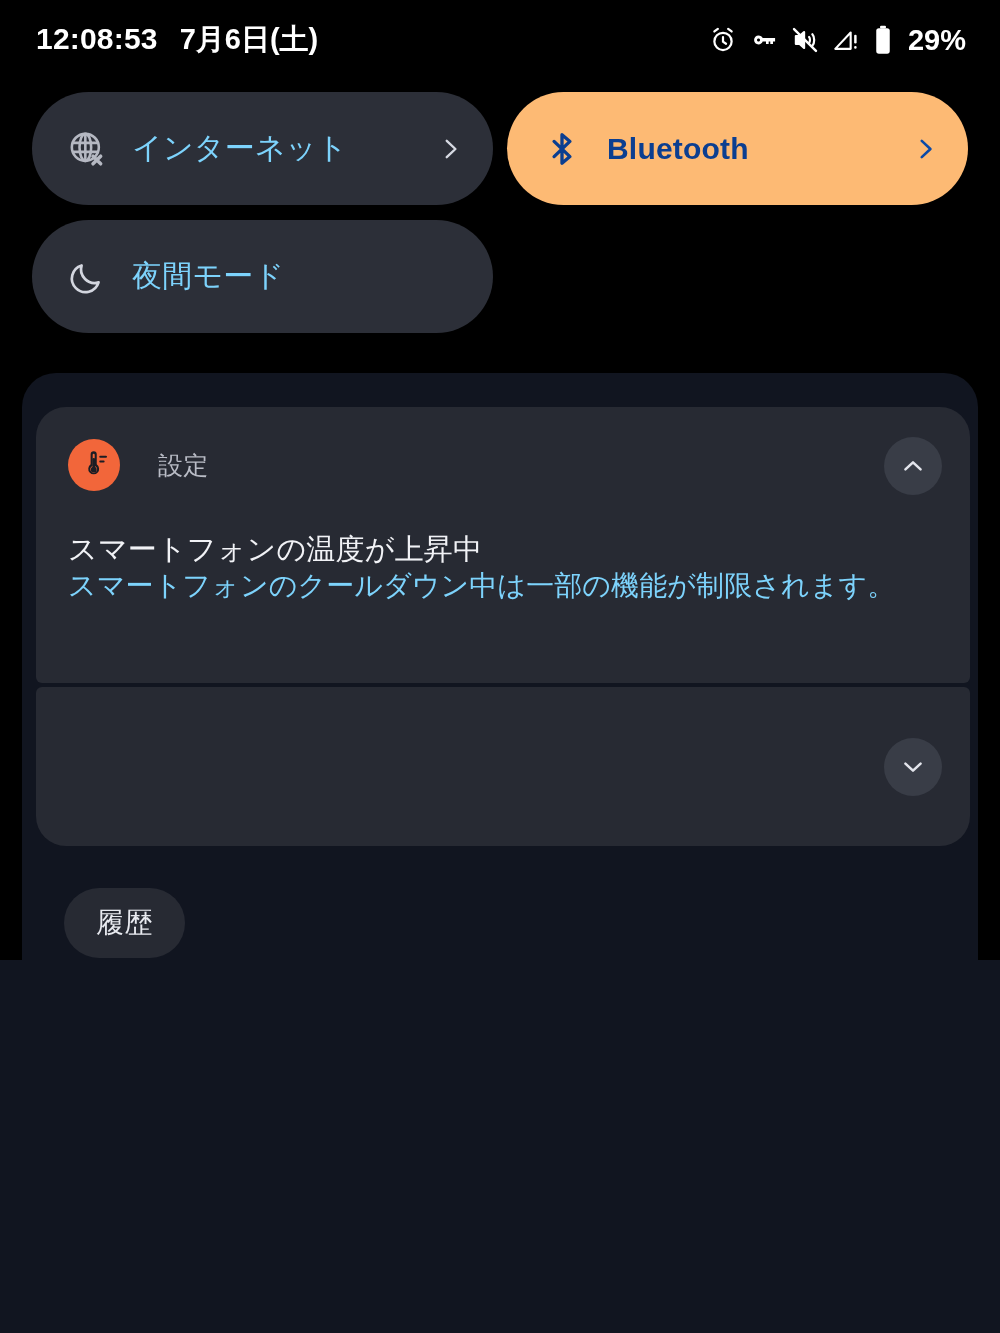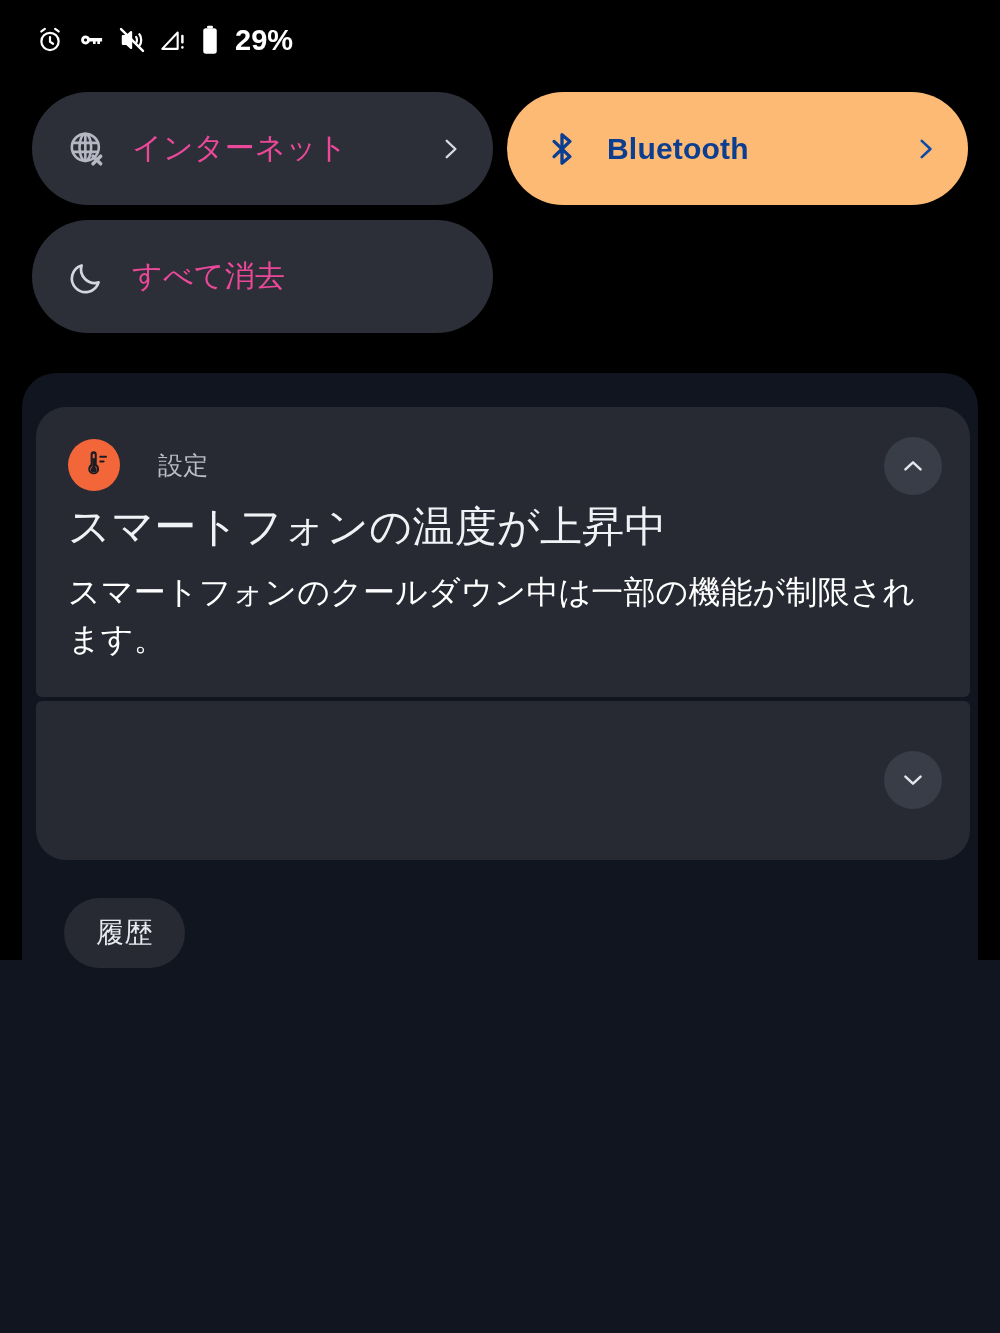--- a/index.html
+++ b/index.html
@@ -89,21 +89,21 @@
     height: 42px;
     flex: 0 0 42px;
     display: flex;
     align-items: center;
     justify-content: center;
     line-height: 0;
   }
   .qs-label {
     margin-left: 24px;
     font-size: 30px;
-    color: #ec4899;
+    color: #7dd3fc;
     font-weight: 400;
     letter-spacing: 0.2px;
   }
   .qs-tile.active .qs-label {
     color: #0b3e90;
     font-weight: 700;
   }
   .qs-chevron {
     position: absolute;
     right: 30px;
@@ -191,31 +191,30 @@
     right: 28px;
     top: 30px;
   }
   .expand-btn.down {
     right: 28px;
     top: 50%;
     transform: translateY(-50%);
   }
 
   .notif-title {
-    margin-top: 10px;
-    font-size: 42px;
+    margin-top: 40px;
+    font-size: 29px;
     color: #f1f2f6;
     font-weight: 400;
     letter-spacing: 0.2px;
     line-height: 1.15;
   }
   .notif-body {
-    margin-top: 18px;
-    font-size: 32px;
-    color: #ffffff;
+    font-size: 28px;
+    color: #7dd3fc;
     line-height: 1.46;
     letter-spacing: 0.1px;
   }
 
   
   .notif-actions {
     position: absolute;
     left: 64px;
     right: 62px;
     top: 888px;
@@ -227,27 +226,30 @@
     background: #272a33;
     color: #e8eaf0;
     border: none;
     border-radius: 36px;
     font-size: 28px;
     font-family: inherit;
     height: 70px;
     padding: 0 32px;
     letter-spacing: 0.5px;
     cursor: pointer;
-    margin-top: 10px;
   }
 </style>
 </head>
 <body>
 
 <div class="status-bar">
+  <div class="status-left">
+    <span class="status-clock">12:08:53</span>
+    <span class="status-date">7月6日(土)</span>
+  </div>
   <div class="status-right">
     <span class="sb-icon">
       <svg width="28" height="28" viewBox="0 0 24 24" fill="none" stroke="#ffffff" stroke-width="1.9" stroke-linecap="round">
         <circle cx="12" cy="13.2" r="7.4"></circle>
         <path d="M12 9.6v3.9l2.6 1.7"></path>
         <path d="M4.6 4.7 7.6 2.4"></path>
         <path d="M19.4 4.7 16.4 2.4"></path>
       </svg>
     </span>
     <span class="sb-icon">
@@ -312,21 +314,21 @@
       </svg>
     </span>
   </div>
 
   <div class="qs-tile">
     <span class="qs-icon">
       <svg width="38" height="38" viewBox="0 0 24 24" fill="none" stroke="#d3d6df" stroke-width="1.7" stroke-linecap="round" stroke-linejoin="round">
         <path d="M19.3 15.4A8.6 8.6 0 0 1 8.6 4.7a8.6 8.6 0 1 0 10.7 10.7z"></path>
       </svg>
     </span>
-    <span class="qs-label">すべて消去</span>
+    <span class="qs-label">夜間モード</span>
   </div>
 
 </div>
 
 <div class="shade"></div>
 <div class="shade-bleed"></div>
 
 <div class="notif-stack">
 
   <div class="notif-card first">

